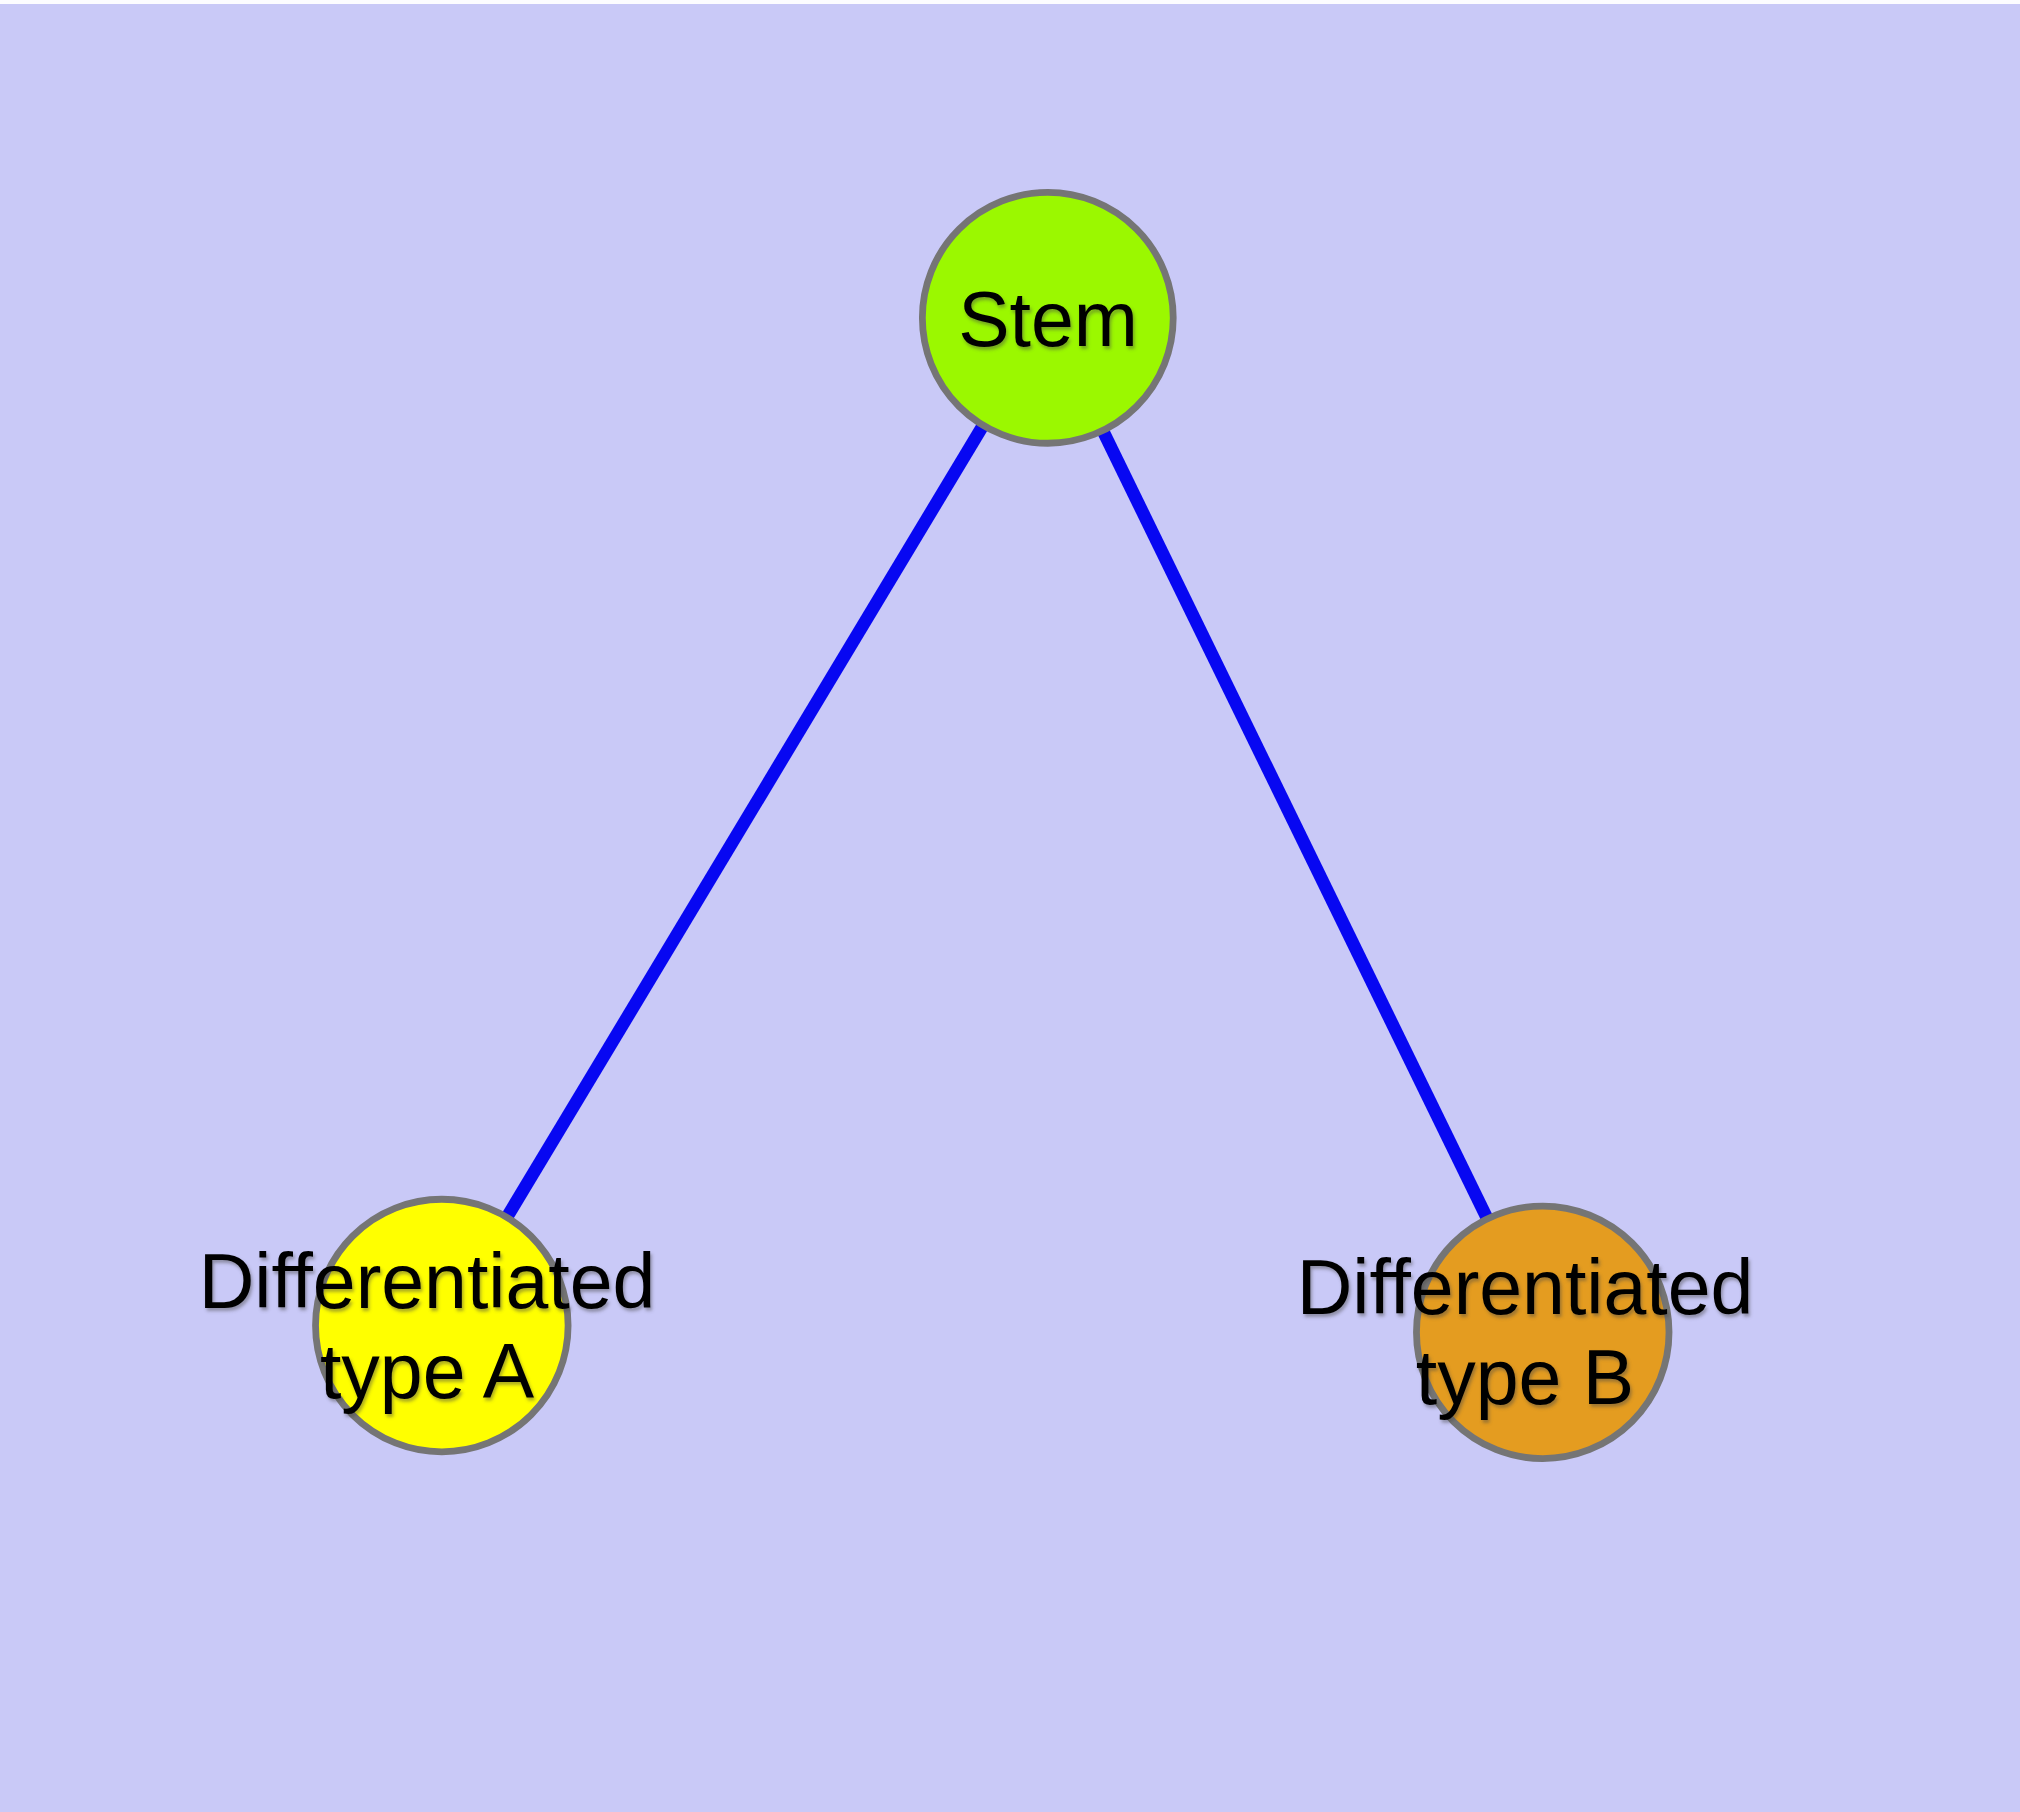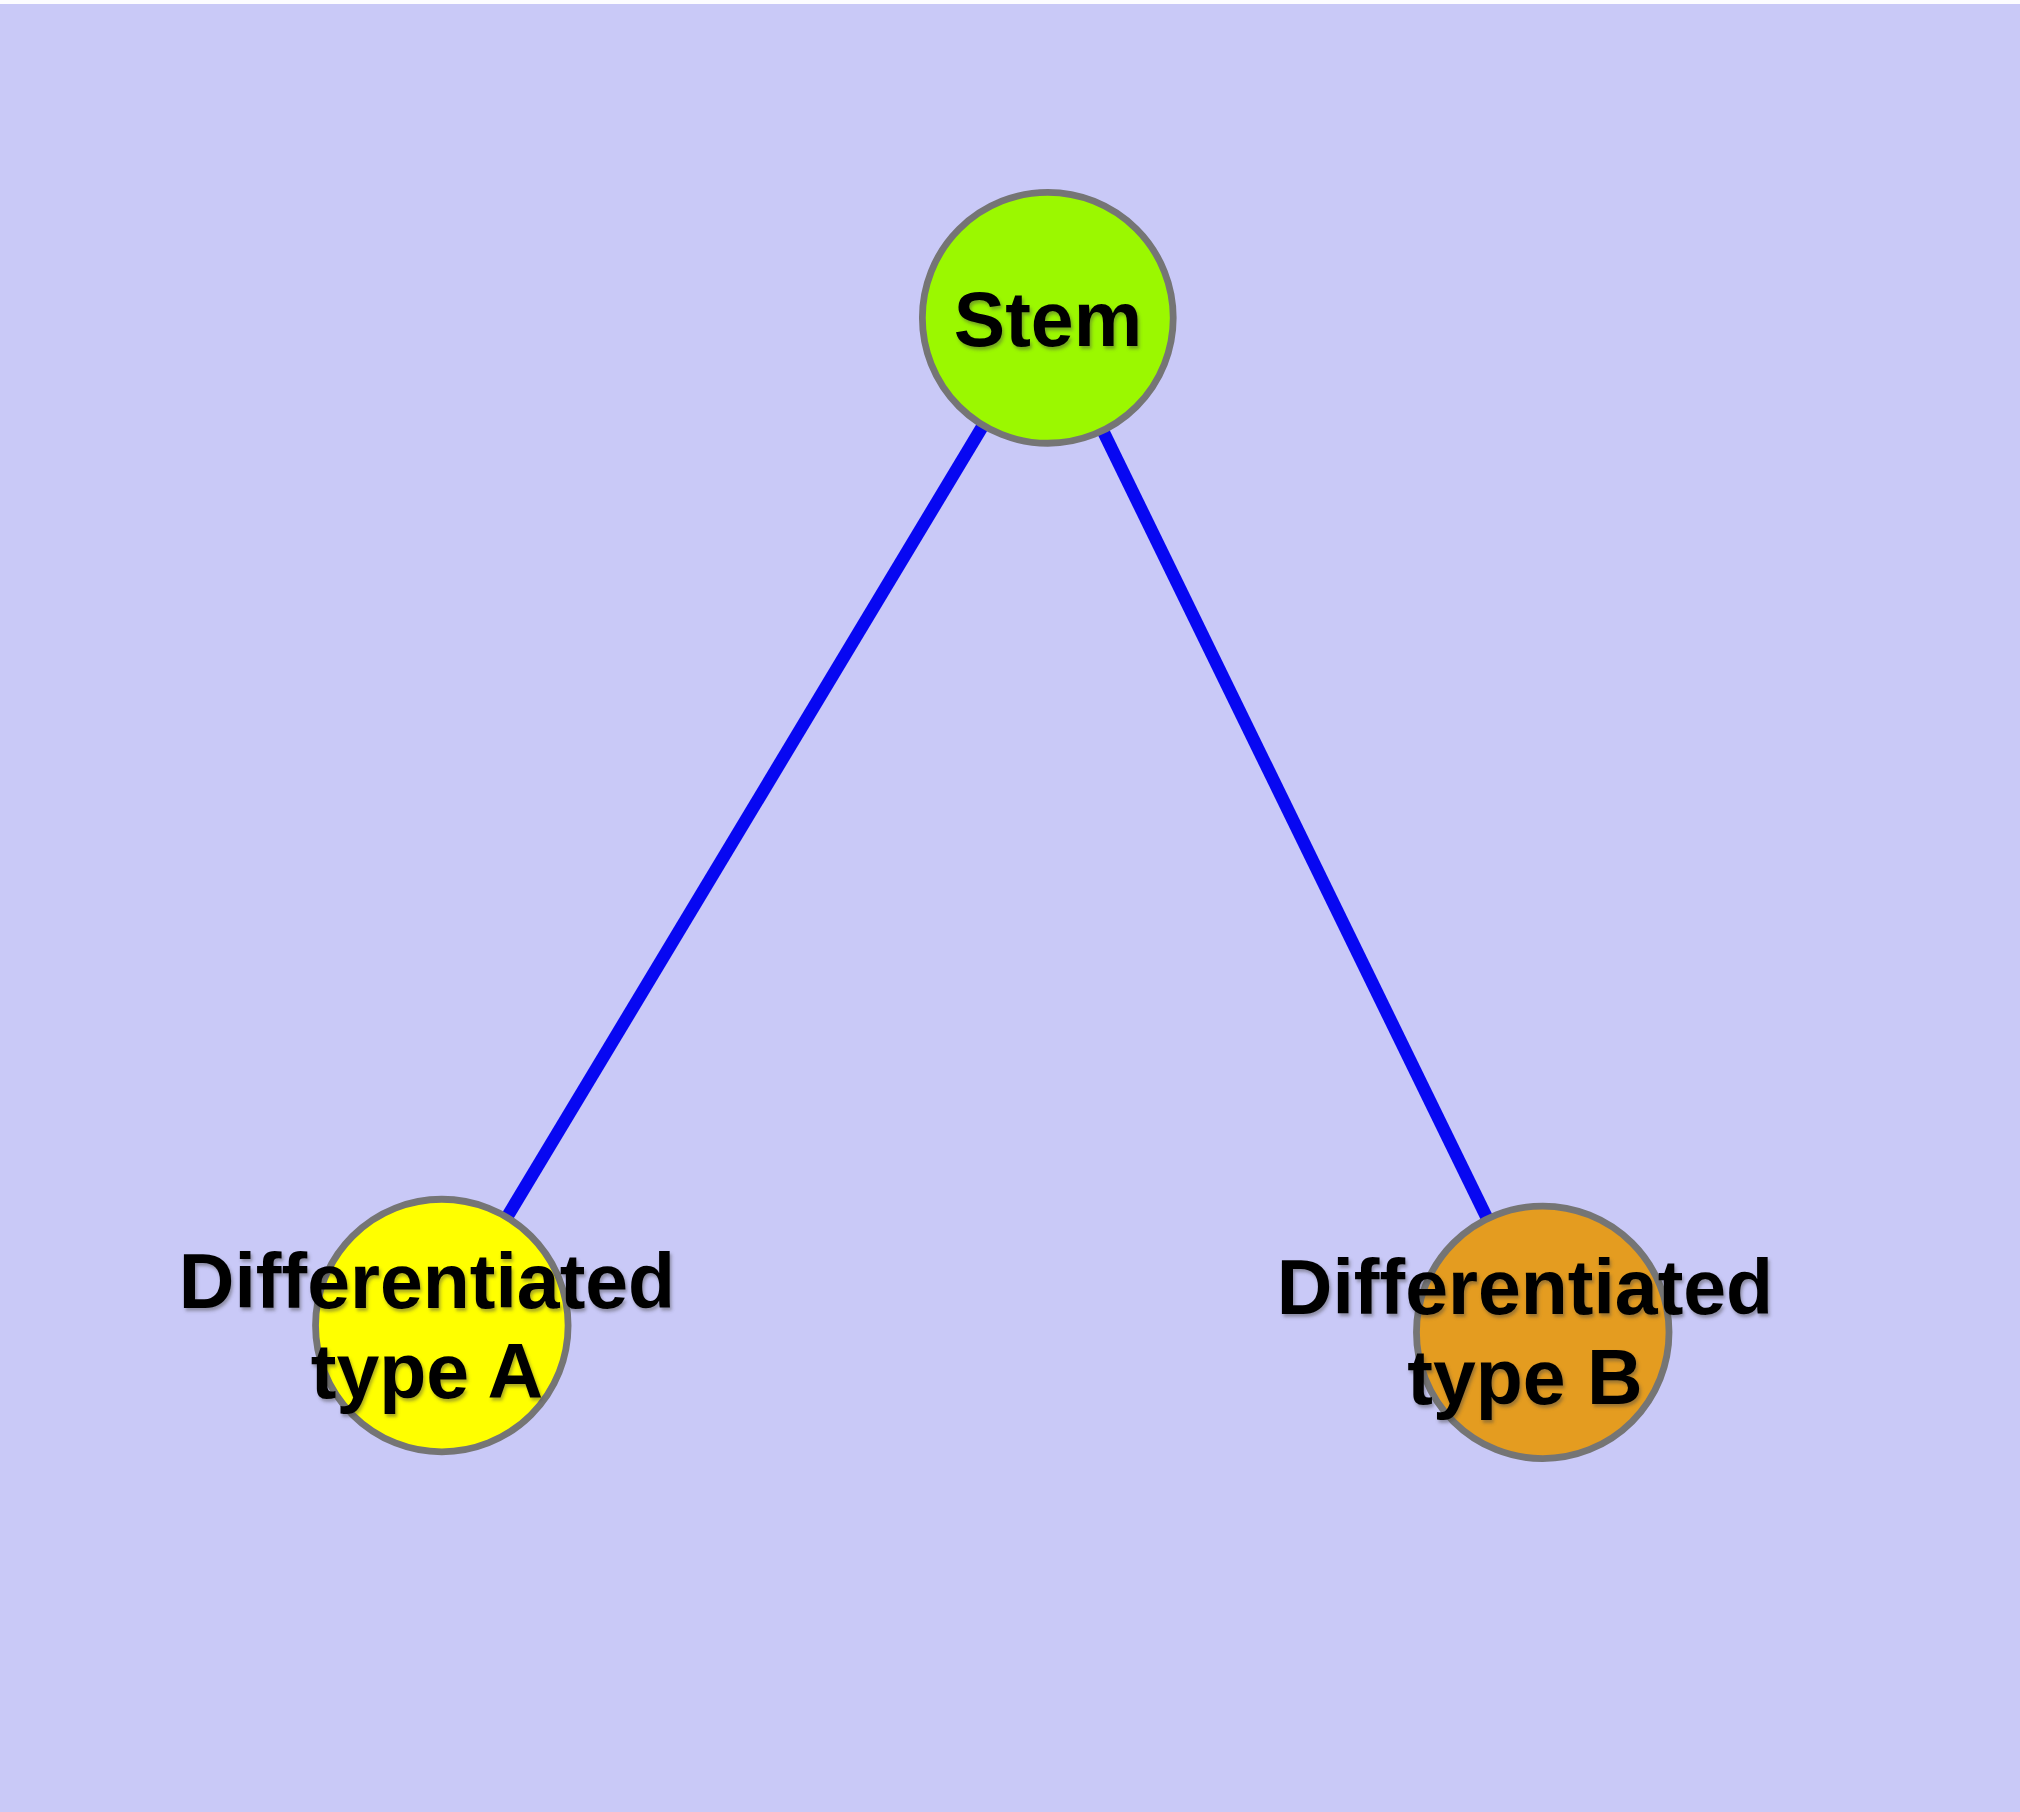--- a/index.html
+++ b/index.html
@@ -30,21 +30,21 @@
     top: 0; left: 0;
     width: 2021px;
     height: 1812px;
     z-index: 1;
   }
   .node-label {
     position: absolute;
     transform: translate(-50%, -50%);
     z-index: 2;
     color: #000000;
-    font-weight: bold;
+    font-weight: normal;
     font-size: 77px;
     line-height: 90px;
     letter-spacing: 0px;
     text-align: center;
     white-space: pre-line;
     text-shadow: 1.7px 2.5px 3.4px rgba(70,70,70,0.45);
     pointer-events: none;
   }
 </style>
 </head>

